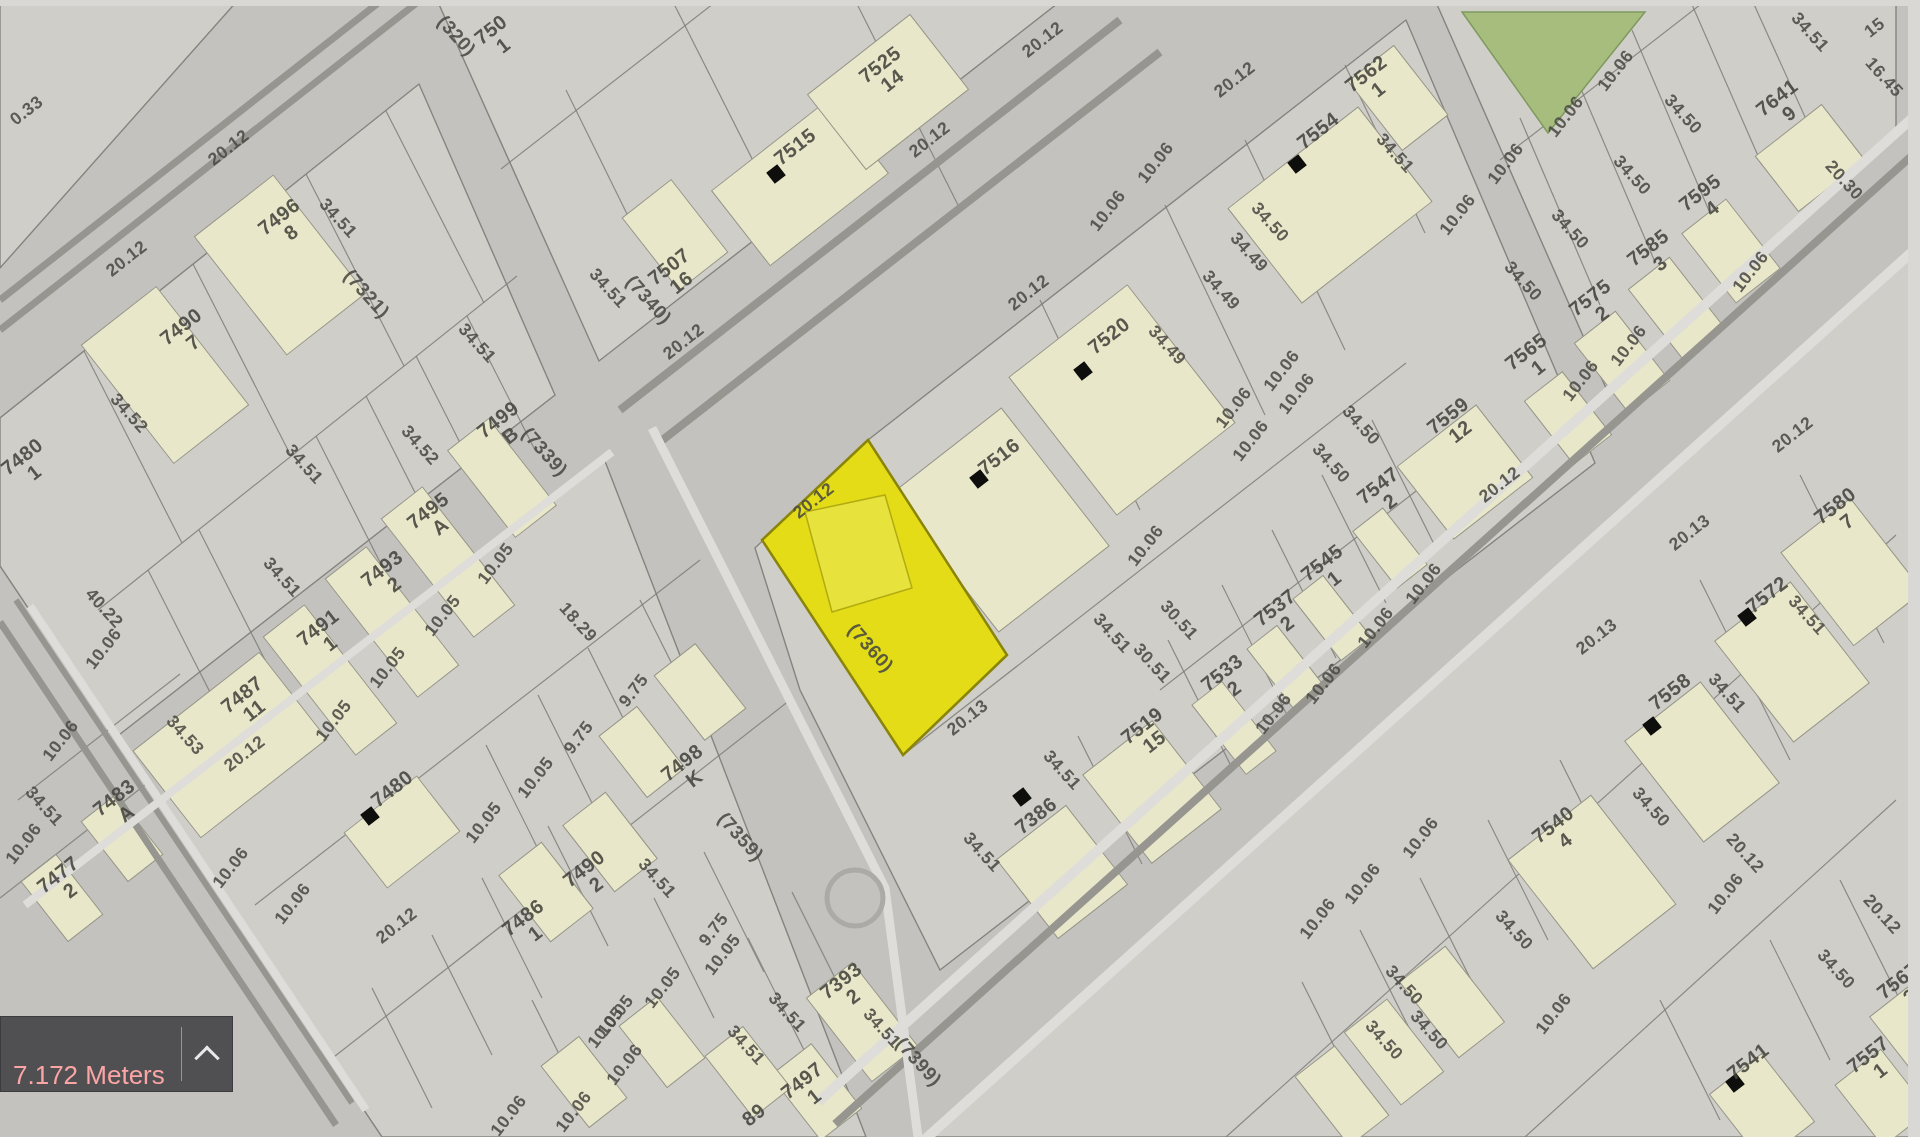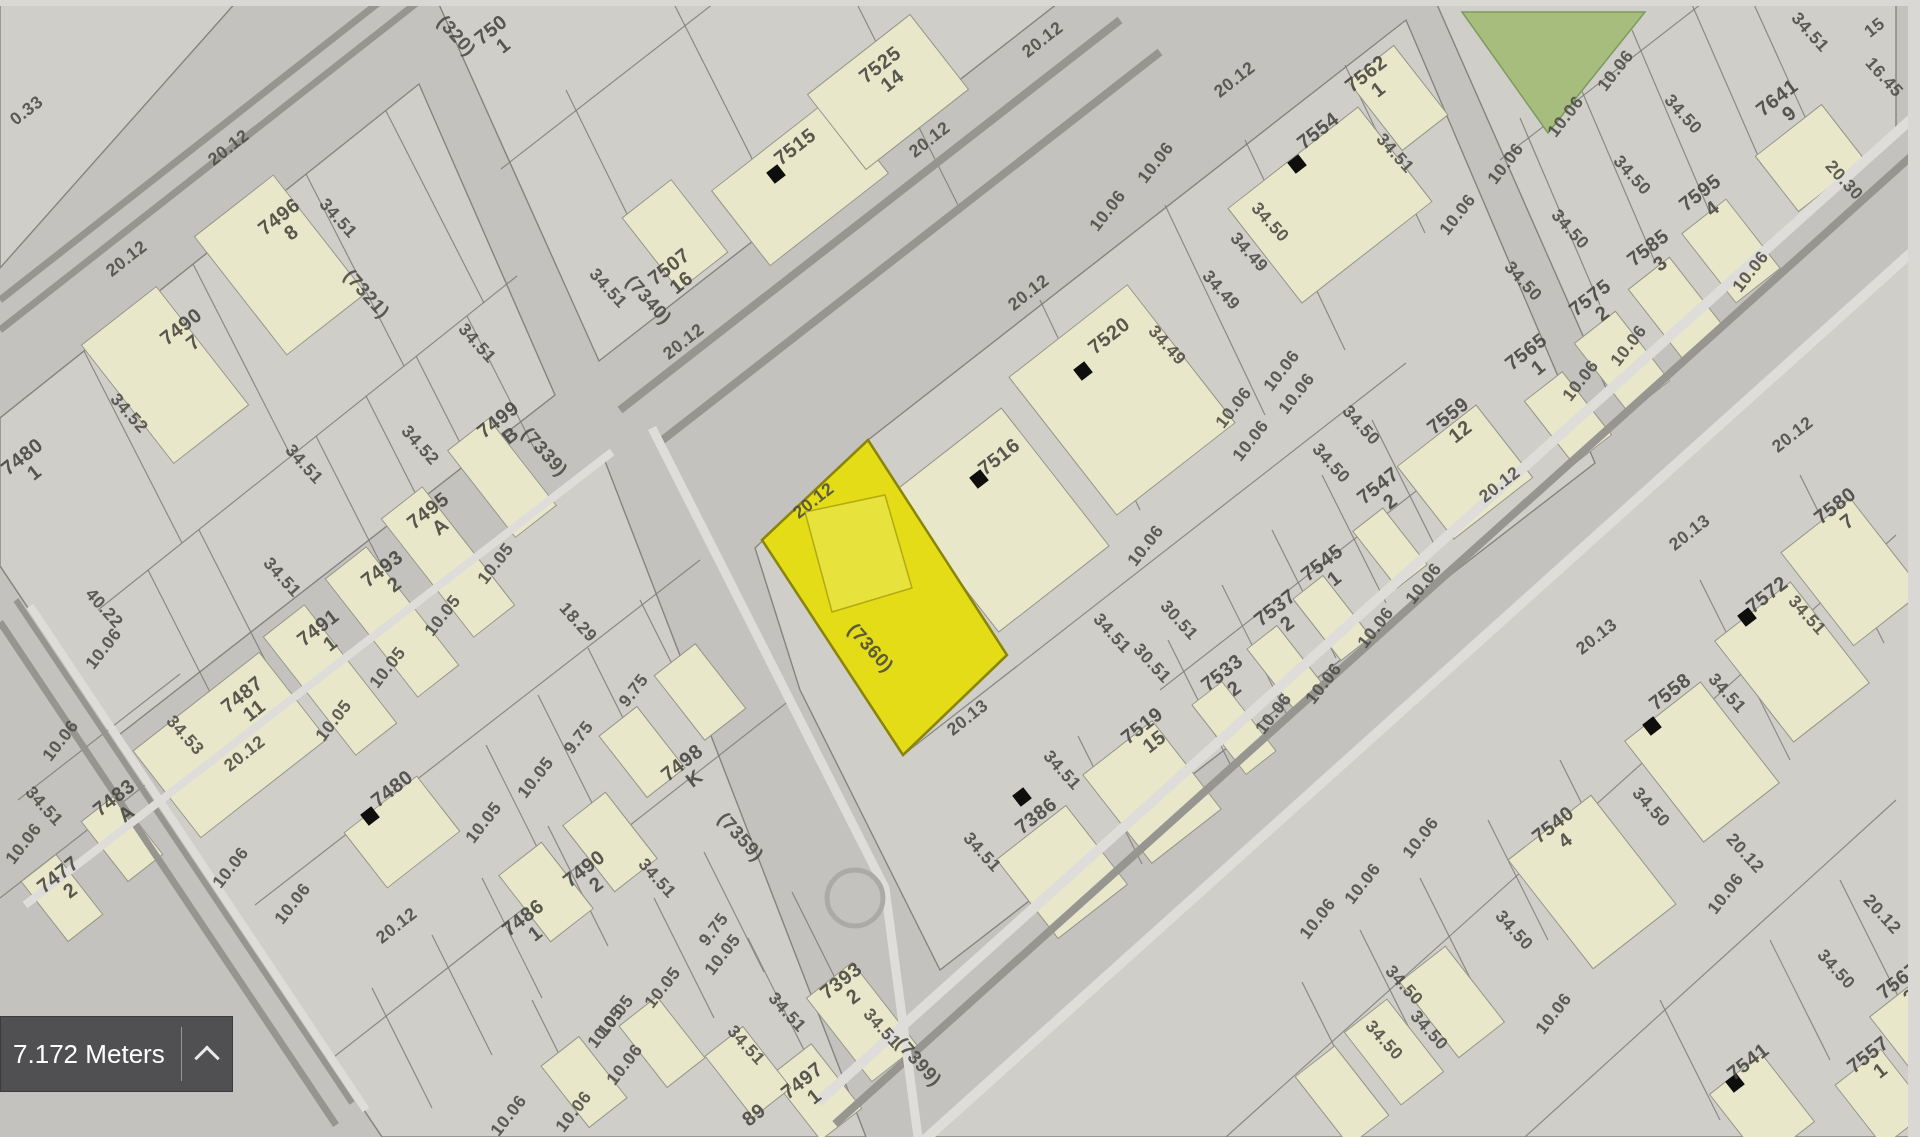--- a/index.html
+++ b/index.html
@@ -2,22 +2,22 @@
 <html><head>
 <meta charset="utf-8">
 <style>
   html,body{margin:0;padding:0;background:#c3c2be;font-family:"Liberation Sans",sans-serif;}
   #stage{position:relative;width:1920px;height:1137px;overflow:hidden;background:#c3c2be;}
   #map-svg{position:absolute;left:0;top:0;}
   svg text{opacity:.88;}
   .lbl-id{font-size:20px;fill:#45443e;font-weight:bold;letter-spacing:.5px;}
   .lbl-dim{font-size:17.5px;fill:#4c4b45;font-weight:bold;letter-spacing:.5px;}
   .lbl-ref{font-size:19px;fill:#4a4943;font-weight:bold;letter-spacing:.5px;}
-  #measure-bar{position:absolute;left:0;top:1016px;height:74px;display:flex;align-items:center;
-    background:rgba(70,70,73,.92);color:#ffffff;z-index:5;border:1px solid rgba(30,30,32,.4);}
+  #measure-bar{position:absolute;left:0;top:1016px;height:74px;display:flex;align-items:flex-end;
+    background:rgba(70,70,73,.92);color:#fca5a5;z-index:5;border:1px solid rgba(30,30,32,.4);}
   #measure-text{font-size:26px;padding:0 16px 0 12px;white-space:nowrap;}
   #measure-divider{width:1px;align-self:stretch;background:rgba(235,235,235,.45);margin:10px 0;}
   #collapse-btn{width:50px;height:100%;display:flex;align-items:center;justify-content:center;cursor:pointer;}
   .chev{width:15px;height:15px;border-top:3px solid #e9e9e9;border-left:3px solid #e9e9e9;
     transform:rotate(45deg) translate(3px,3px);}
 </style>
 </head>
 <body>
 
 <div id="stage">

